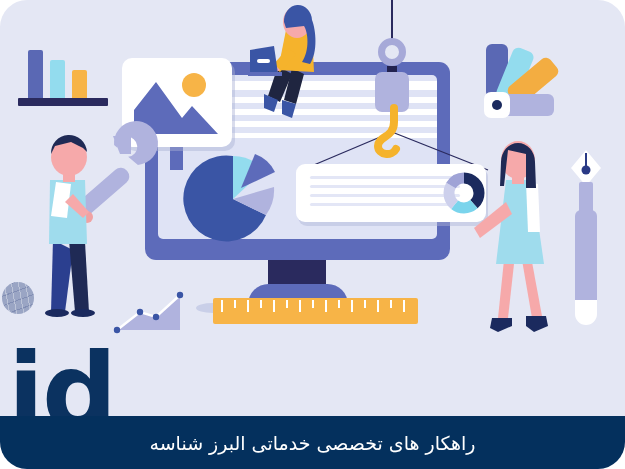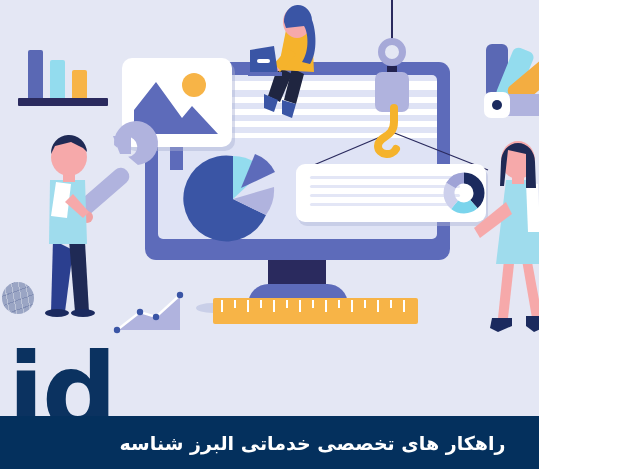--- a/index.html
+++ b/index.html
@@ -1,34 +1,34 @@
 <!DOCTYPE html>
 <html><head>
 <meta charset="utf-8">
 <style>
   * { margin:0; padding:0; box-sizing:border-box; }
   html,body{
     width:625px; height:469px; overflow:hidden;
     font-family:"DejaVu Sans","Liberation Sans",sans-serif;
   }
   #stage{
-    position:relative; width:539px; height:469px;
-    background:#e4e7f4; overflow:hidden;
+    position:relative; width:625px; height:469px;
+    background:#e4e7f4; overflow:hidden;border-radius:27px;
   }
   .abs{ position:absolute; }
 
   
   #banner{
     left:0; bottom:0; width:625px; height:53px;
     background:#04305d;
     display:flex; align-items:center; justify-content:center;
     z-index:60;
   }
   #banner-text{
-    color:#ffffff; font-size:19px; font-weight:bold;
+    color:#ffffff; font-size:19px; font-weight:normal;
     direction:rtl; letter-spacing:.2px; white-space:nowrap;
     font-family:"DejaVu Sans",sans-serif;
   }
 
   
   #wordmark{
     left:8px; bottom:35px; font-size:105px; line-height:.8;
     color:#0b3260; font-weight:bold; letter-spacing:-2px;
     font-family:"DejaVu Sans",sans-serif; z-index:12;
   }

